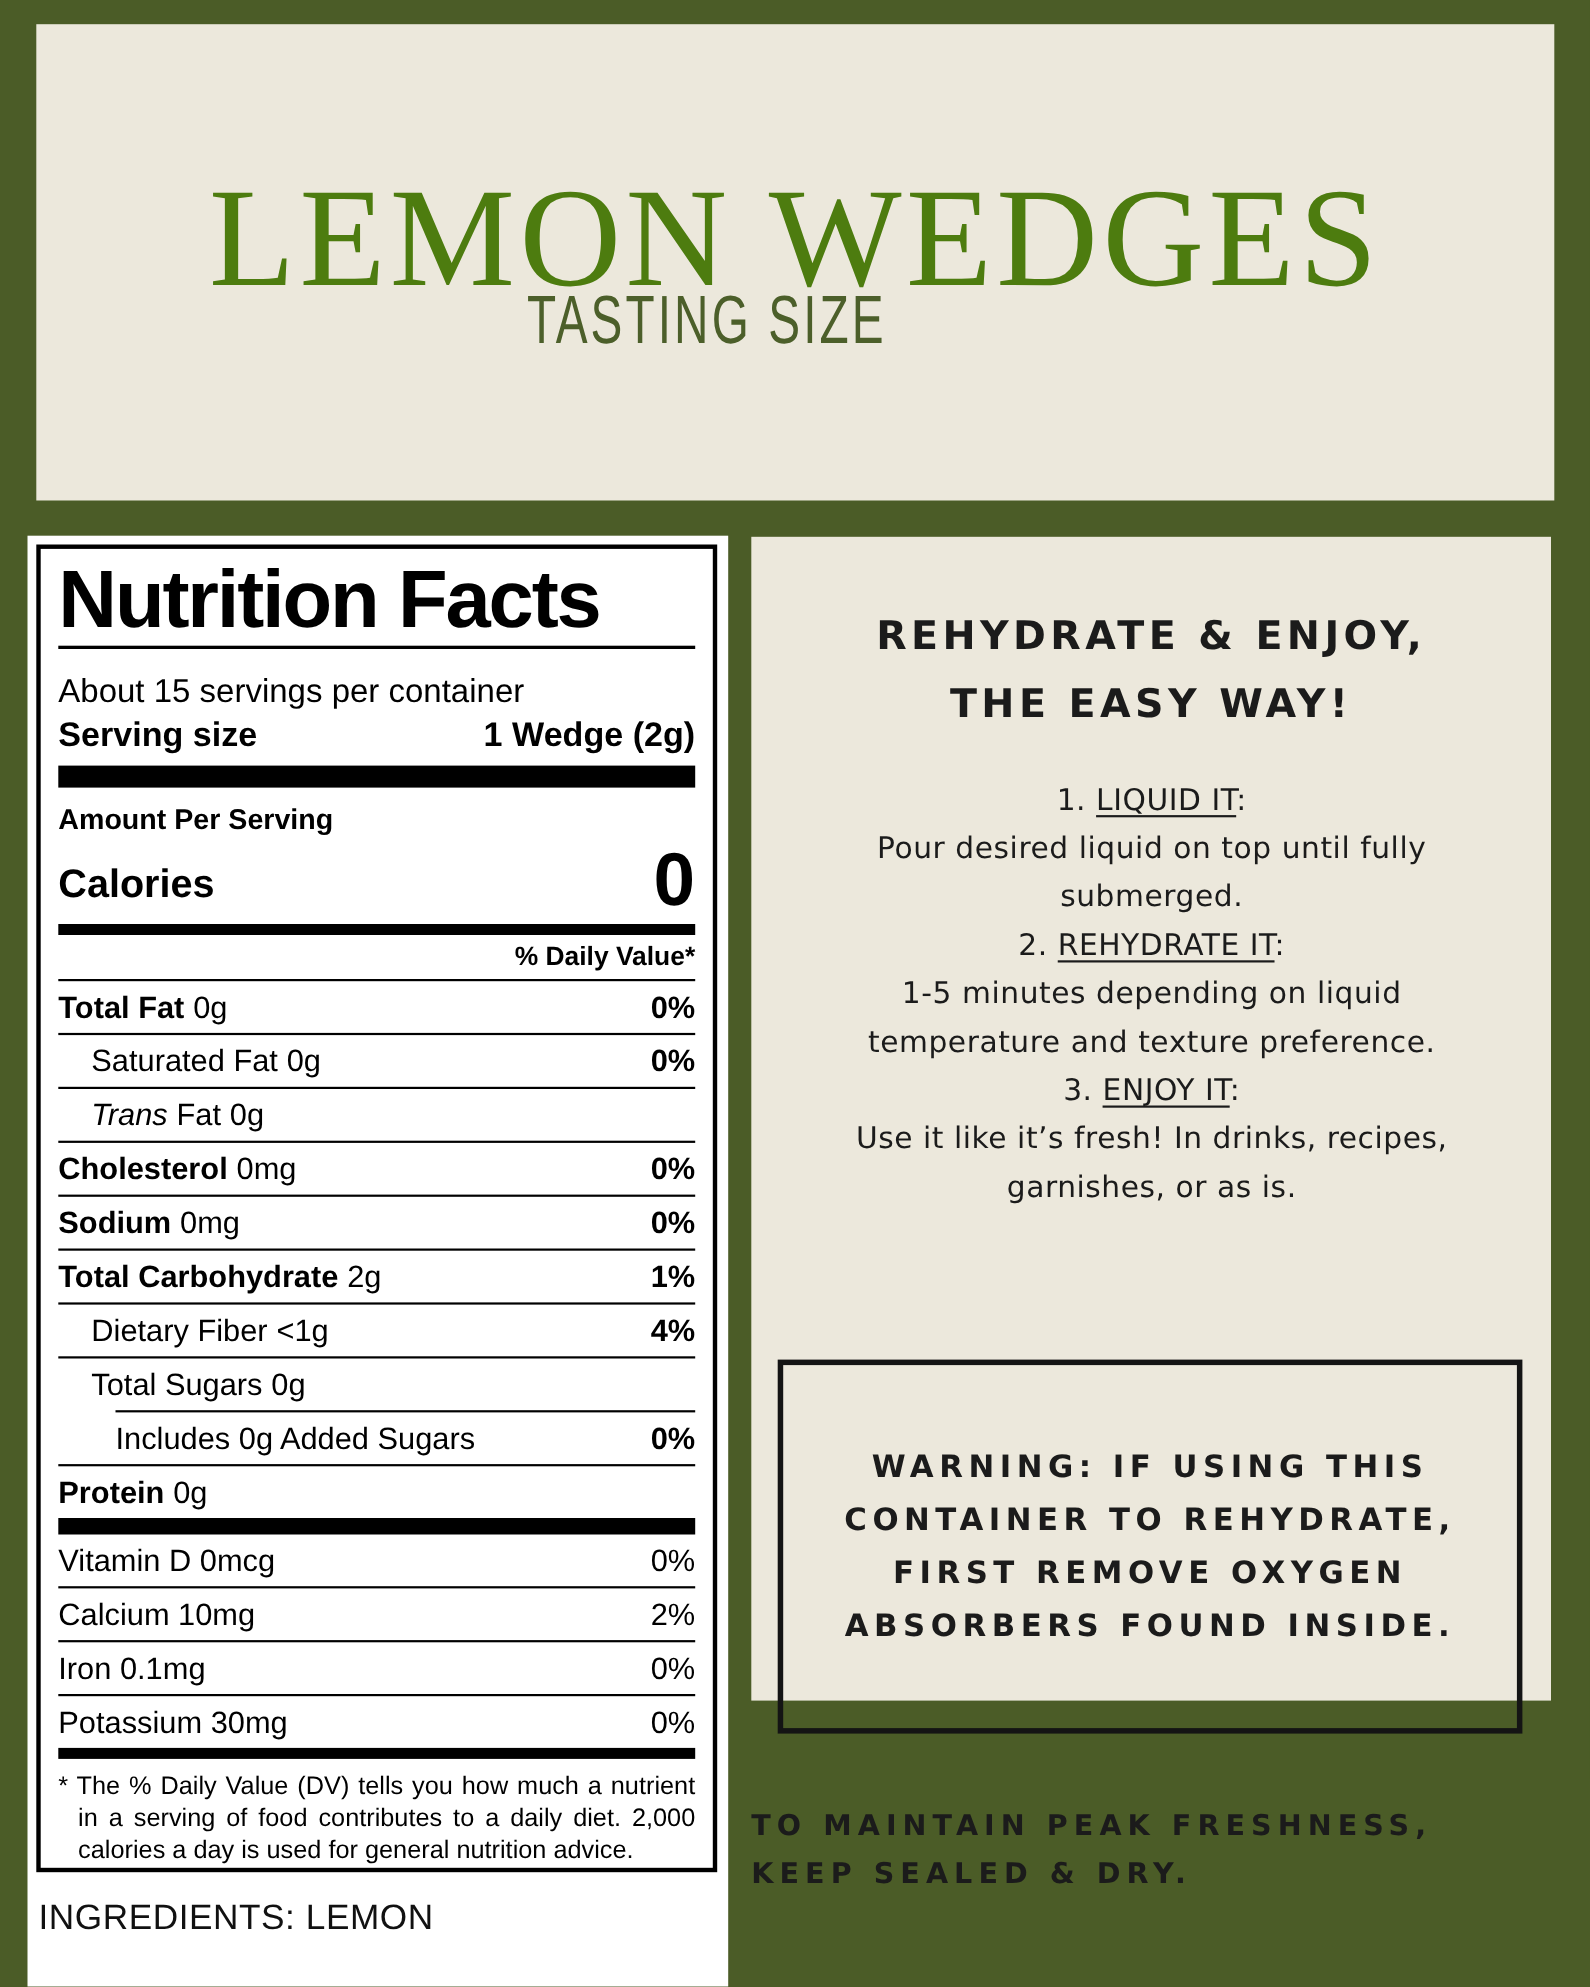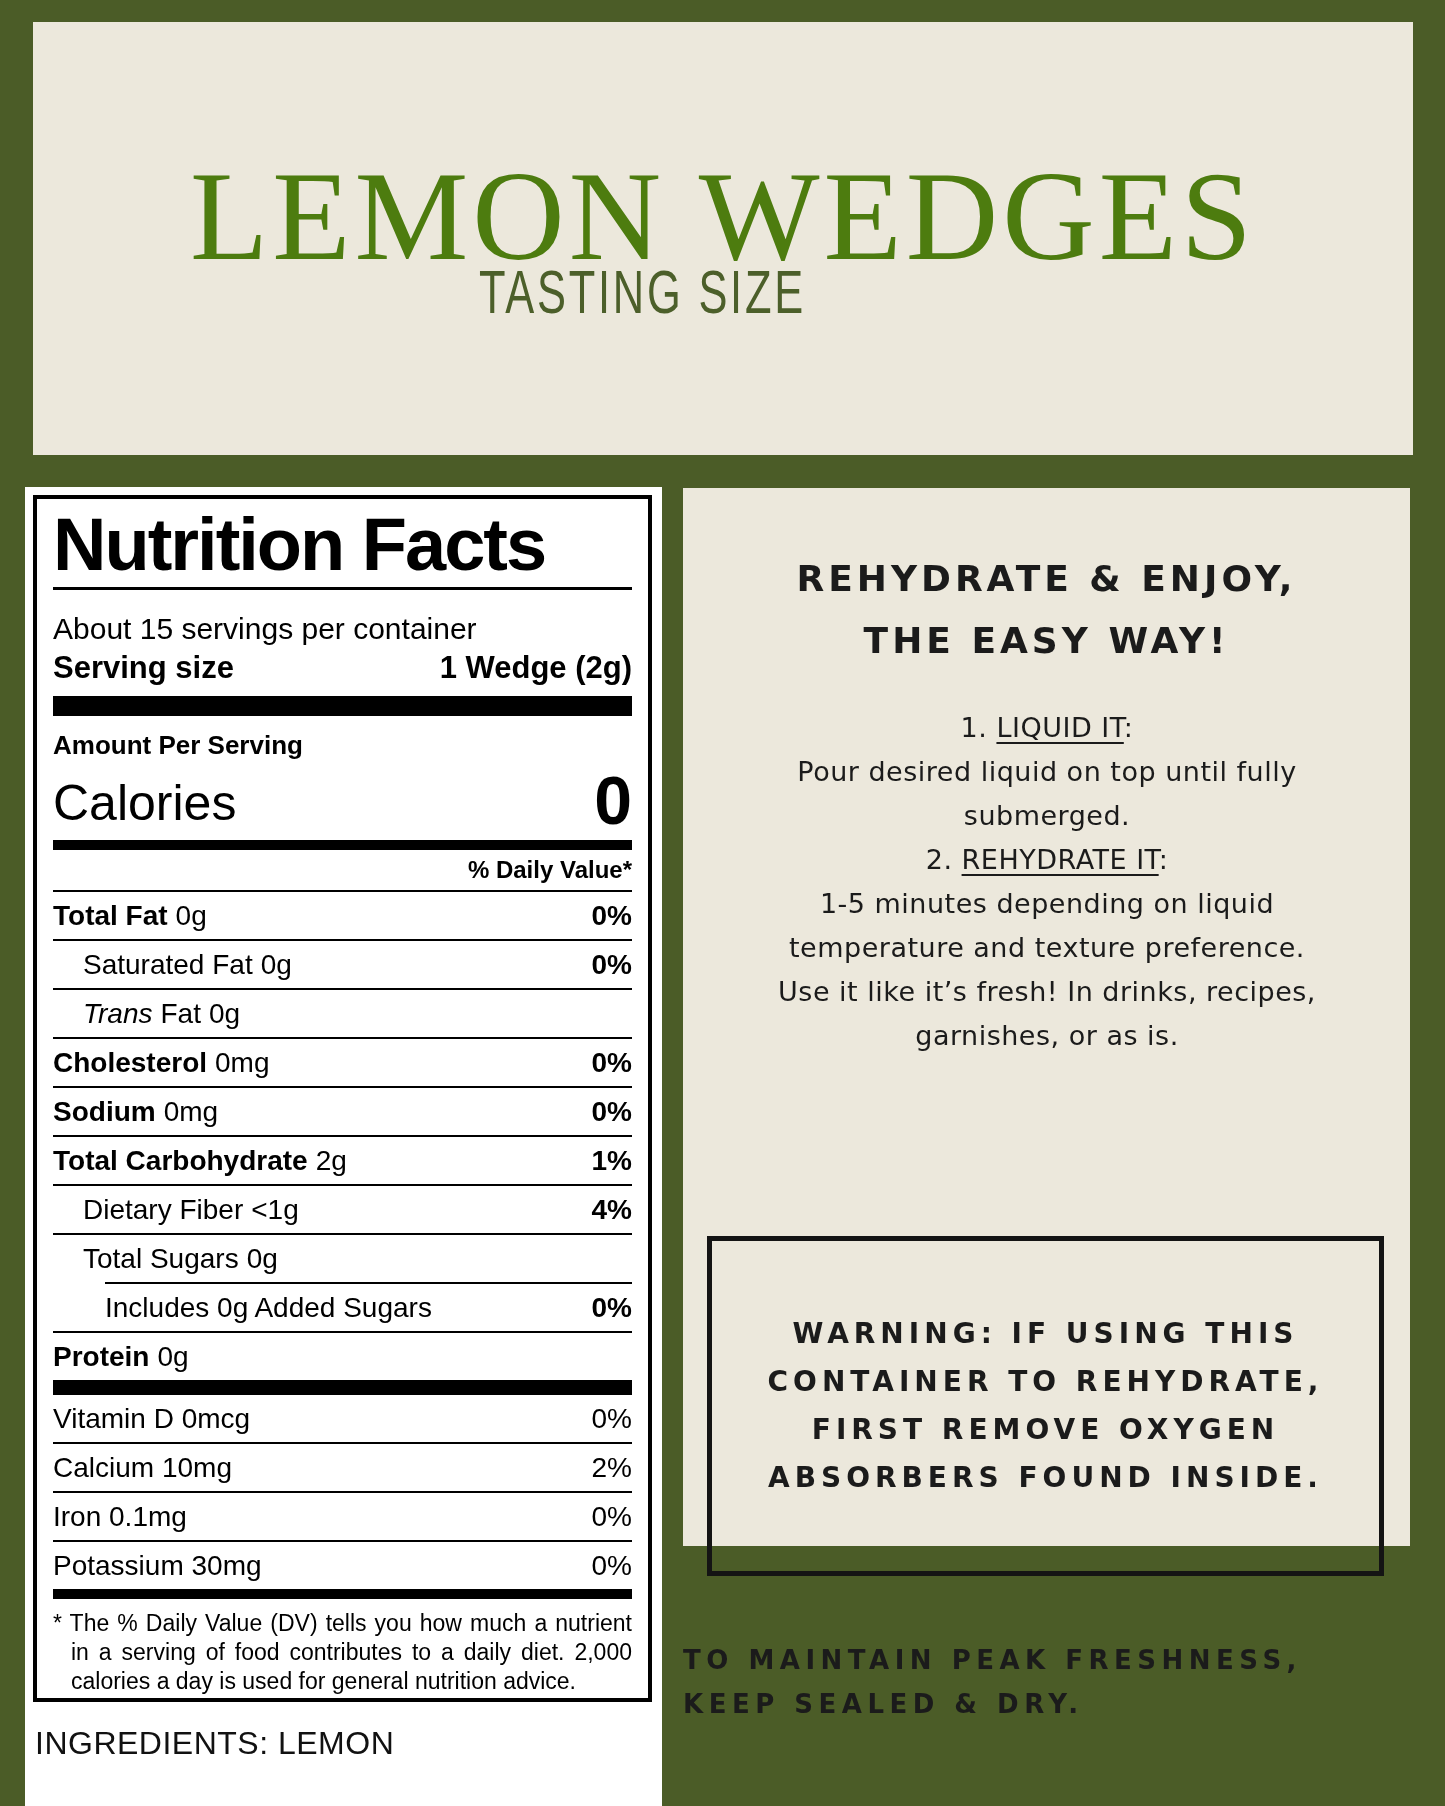--- a/index.html
+++ b/index.html
@@ -19,21 +19,21 @@
   .nf-title{font-size:74px;font-weight:bold;letter-spacing:-2px;line-height:80px;margin-top:6px;white-space:nowrap;}
   .rule3{border-top:3px solid #000;margin-top:2px;}
   .servings{font-size:30px;line-height:38px;margin-top:20px;}
   .ss-row{display:flex;justify-content:space-between;font-size:31px;font-weight:bold;line-height:40px;margin-bottom:8px;}
   .bar{background:#000;}
   .h20{height:20px;}
   .h15{height:15px;}
   .h10{height:10px;}
   .aps{font-size:26px;font-weight:bold;line-height:30px;margin-top:14px;}
   .cal-row{display:flex;justify-content:space-between;align-items:flex-end;height:72px;}
-  .cal-l{font-size:50px;font-weight:normal;line-height:58px;}
+  .cal-l{font-size:36px;font-weight:bold;line-height:58px;}
   .cal-v{font-size:68px;font-weight:bold;line-height:64px;}
   .mt8{margin-top:8px;}
   .dv-head{text-align:right;font-size:24px;font-weight:bold;padding:8px 0;line-height:24px;}
   .nrow{display:flex;justify-content:space-between;border-top:2px solid #000;padding:8px 0;font-size:28px;line-height:31px;}
   .nrow .b{font-weight:bold;}
   .b{font-weight:bold;}
   .i{font-style:italic;}
   .amt{margin-left:8px;}
   .ind1{padding-left:30px;}
   .includes{margin-left:52px;}
@@ -162,20 +162,24 @@
       <div>Pour desired liquid on top until fully</div>
       <div>submerged.</div>
 
       <div class="step-head">
         <span>2.</span>
         <span class="step-title">REHYDRATE IT</span><span>:</span>
       </div>
       <div>1-5 minutes depending on liquid</div>
       <div>temperature and texture preference.</div>
 
+      <div class="step-head">
+        <span>3.</span>
+        <span class="step-title">ENJOY IT</span><span>:</span>
+      </div>
       <div>Use it like it’s fresh! In drinks, recipes,</div>
       <div>garnishes, or as is.</div>
     </div>
 
     <div class="warning-box">
       <div class="warning-text">
         <div>WARNING: IF USING THIS</div>
         <div>CONTAINER TO REHYDRATE,</div>
         <div>FIRST REMOVE OXYGEN</div>
         <div>ABSORBERS FOUND INSIDE.</div>

